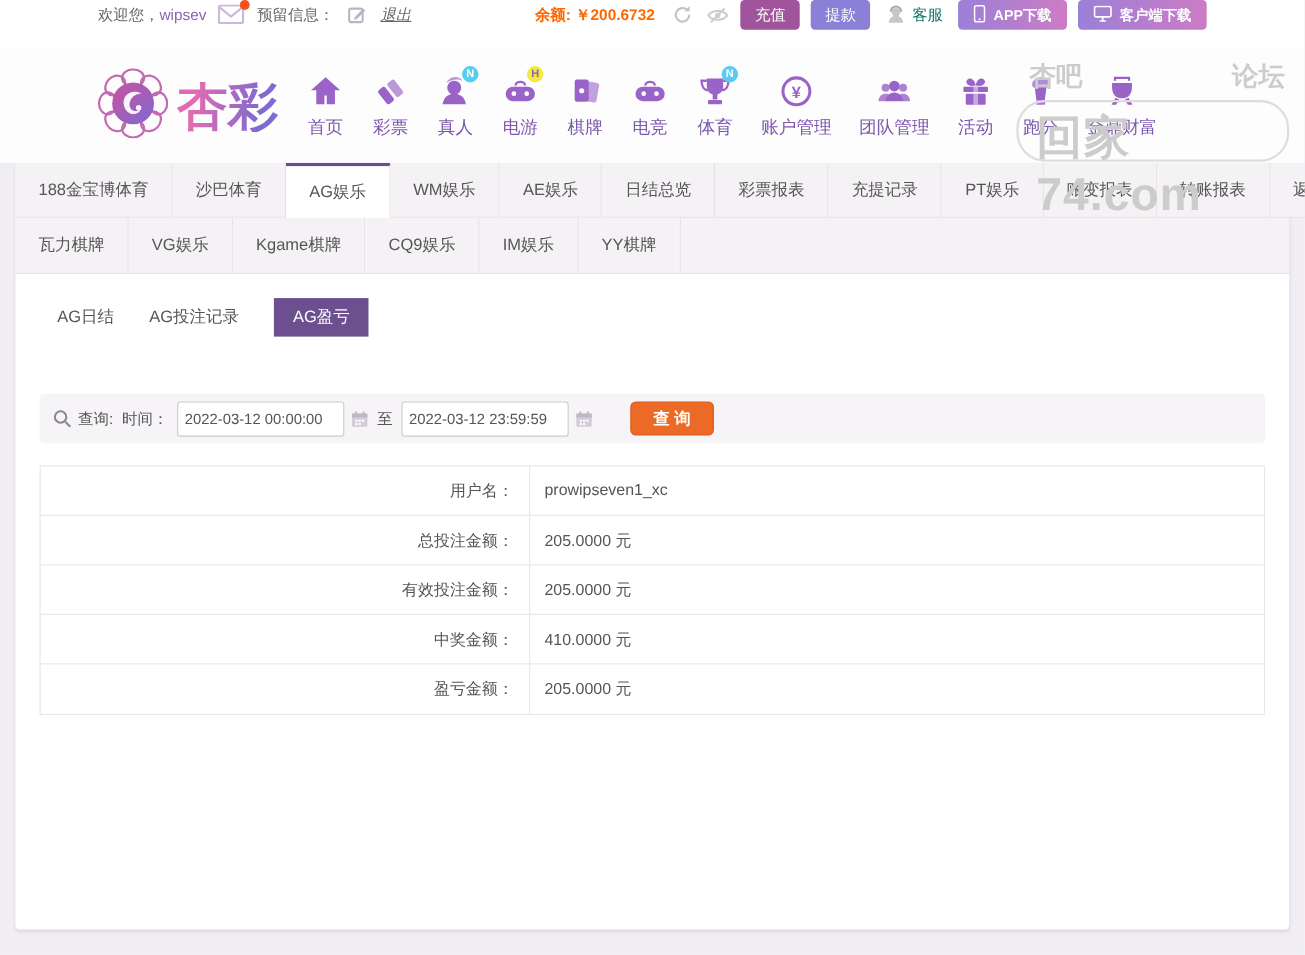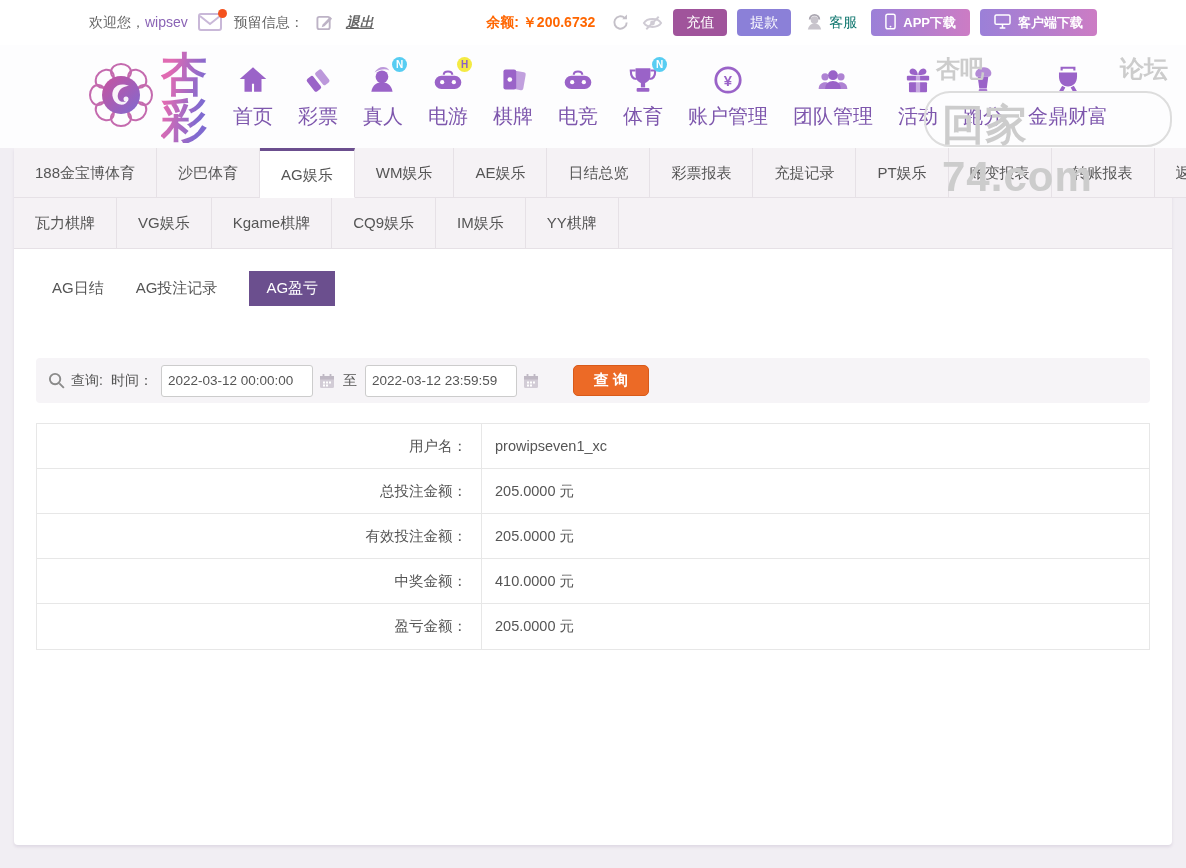--- a/index.html
+++ b/index.html
@@ -1,47 +1,47 @@
 <!DOCTYPE html>
 <html><head>
 <meta charset="utf-8">
 <style>
   * { margin:0; padding:0; box-sizing:border-box; }
   html,body { width:1186px; height:868px; overflow:hidden; background:#f1eef3;
     font-family:"Liberation Sans","DejaVu Sans",sans-serif; }
 
   
-  .topbar { height:45px; background:#fff; display:flex; align-items:center; }
+  .topbar { height:45px; background:#fff; display:flex; align-items:flex-start; }
   .topbar-inner { width:1008px; margin:0 auto; display:flex; align-items:center; font-size:14px; color:#666; }
   .tb-left { display:flex; align-items:center; gap:10px; }
   .tb-right { margin-left:auto; display:flex; align-items:center; gap:10px; }
   .username { color:#8a63b5; }
   .mail-wrap { position:relative; width:26px; height:20px; cursor:pointer; }
   .mail-dot { position:absolute; right:-3px; top:-4px; width:9px; height:9px; border-radius:50%; background:#f4511e; }
-  .logout { font-style:italic; text-decoration:underline; color:#666; cursor:pointer;font-weight:bold; }
+  .logout { font-style:italic; text-decoration:underline; color:#666; cursor:pointer; }
   .balance { color:#f60; font-weight:bold; margin-right:4px; white-space:nowrap; }
   .icon-btn { width:22px; height:22px; display:inline-flex; align-items:center; justify-content:center; cursor:pointer; }
   .pill { border:none; border-radius:4px; color:#fff; font-size:14px; height:27px; padding:0 13px; cursor:pointer; font-family:inherit; }
   .pill-recharge { background:#a0549b; }
   .pill-withdraw { background:#8b80d8; }
   .service { display:flex; align-items:center; gap:5px; color:#0f766e; cursor:pointer; margin:0 4px; }
   .dl-btn { display:inline-flex; align-items:center; gap:7px; height:27px; padding:0 14px; border:none; border-radius:4px;
     background:linear-gradient(90deg,#9b80d8,#cc7cc4); color:#fff; font-size:13px; font-weight:bold; cursor:pointer; font-family:inherit; }
 
   
   .header { height:103px; background:#fdfdfe; position:relative; }
   .header-inner { width:1008px; margin:0 auto; height:100%; display:flex; align-items:center; }
   .brand { display:flex; align-items:center; gap:8px; margin-right:26px; cursor:pointer; }
   .brand-text { font-size:46px; font-weight:bold; line-height:1;
     background:linear-gradient(100deg,#e06bb2 20%,#7f6ad0 80%); -webkit-background-clip:text; background-clip:text; color:transparent; }
   .nav { display:flex; align-items:flex-end; gap:25px; }
   .nav-item { text-align:center; cursor:pointer; }
   .nav-ico { position:relative; display:block; height:38px; margin-bottom:2px; color:#9a63c8; }
   .nav-ico svg { display:block; margin:0 auto; }
-  .nav-label { font-size:20px; color:#7e57ad; white-space:nowrap; }
+  .nav-label { font-size:16px; color:#7e57ad; white-space:nowrap; }
   .badge { position:absolute; top:-6px; right:-4px; width:15px; height:15px; border-radius:50%;
     font-size:10px; font-weight:bold; line-height:15px; text-align:center; }
   .badge-n { background:#57cdf2; color:#fff; }
   .badge-h { background:#f4ea43; color:#8a5fc4; }
 
   
   .watermark { position:absolute; right:12px; top:-40px; width:250px; height:180px; pointer-events:none; color:#cccccc; z-index:5; }
   .wm-a { position:absolute; left:12px; top:48px; font-size:24px; font-weight:bold; }
   .wm-b { position:absolute; right:6px; top:48px; font-size:24px; font-weight:bold; }
   .wm-frame { position:absolute; left:0; top:86px; width:248px; height:56px; border:2px solid #ddd; border-radius:26px; }

